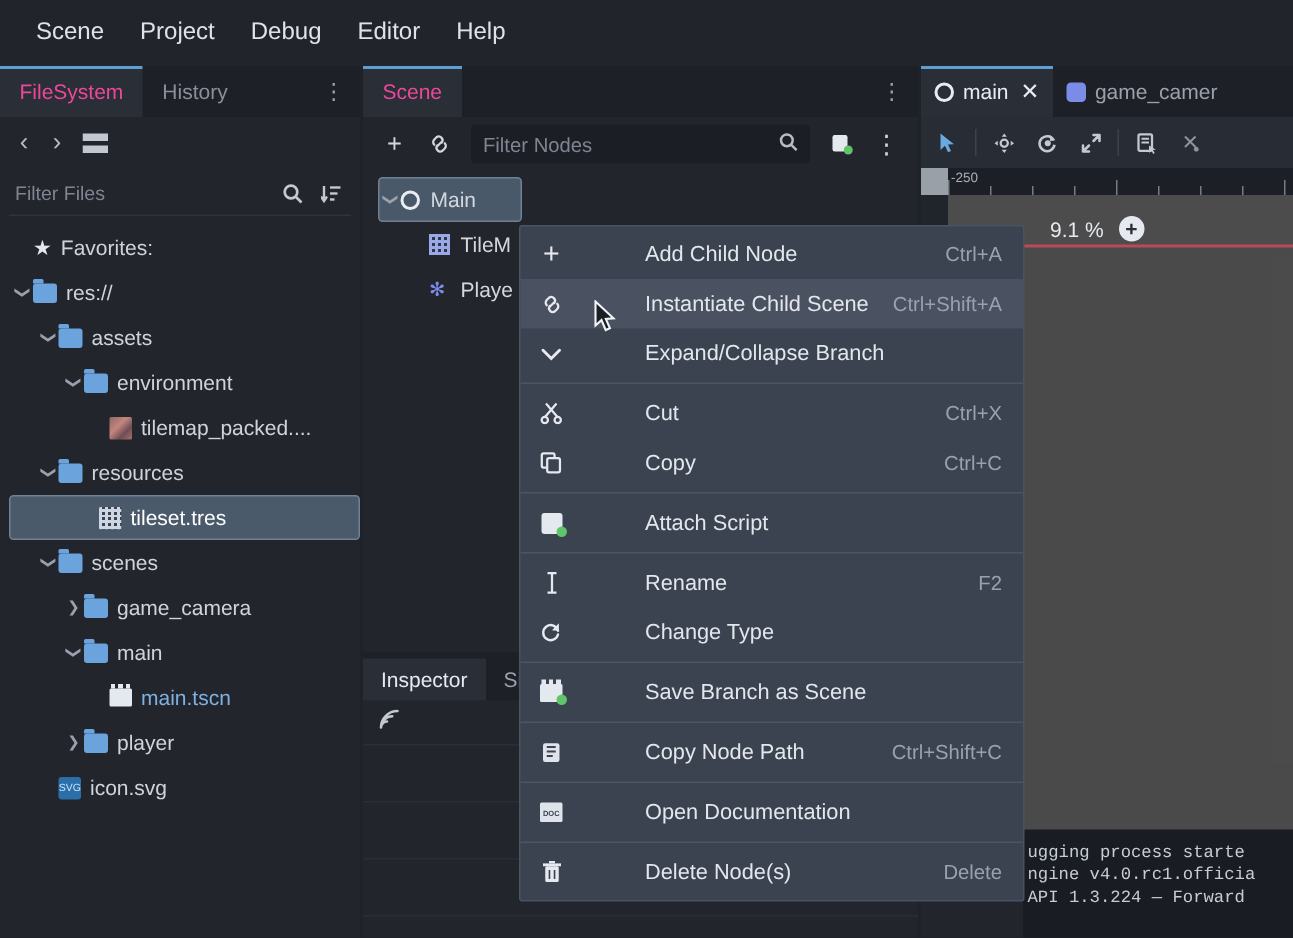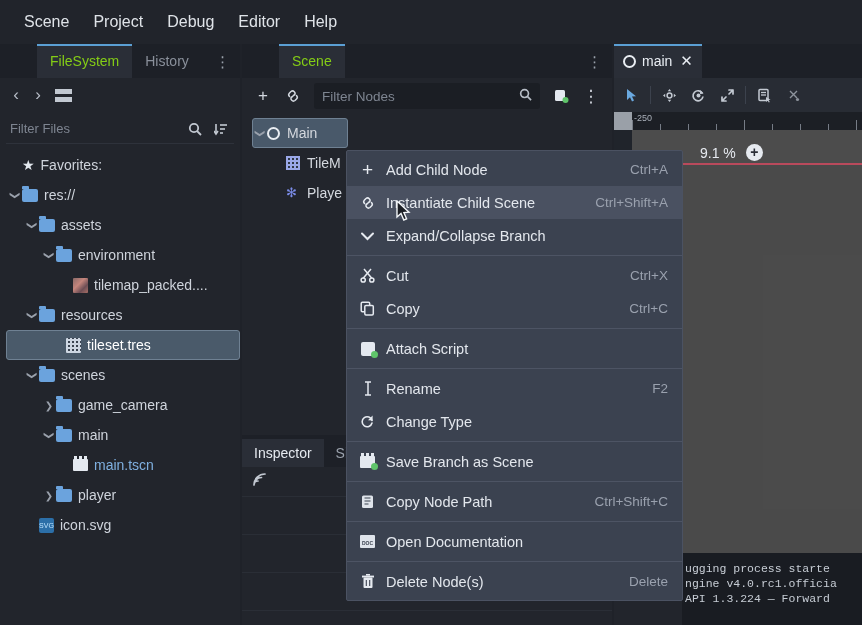--- a/index.html
+++ b/index.html
@@ -25,21 +25,21 @@
   
   .fs-dock {
     position: absolute; top: 44px; left: 0; width: 240px; height: 581px;
     background: #22252c;
   }
   .tabrow { display: flex; align-items: flex-end; height: 34px; background: #1d2027; position: relative; }
   .tab {
     font-size: 14px; padding: 7px 13px 8px 13px; color: #8a909b; white-space: nowrap;
     position: relative; height: 34px; display: flex; align-items: center;
   }
-  .tab.active { background: #2a2e37; color: #84cc16; margin-left: 37px; }
+  .tab.active { background: #2a2e37; color: #ec4899; }
   .tab.active::before {
     content: ""; position: absolute; left: 0; right: 0; top: 0; height: 2px; background: #5b9fd4;
   }
   .dots {
     margin-left: auto; padding: 0 10px; color: #9aa1ac; font-size: 15px; letter-spacing: 0;
     line-height: 1; display: flex; align-items: center; height: 34px;
   }
   .dots span { display: block; }
 
   .fs-nav { display: flex; align-items: center; height: 34px; padding: 0 6px; gap: 2px; }
@@ -202,21 +202,21 @@
   }
   .ctxitem {
     display: flex; align-items: center; height: 33px; padding: 0 14px 0 12px; gap: 10px;
     color: #e3e7ed; white-space: nowrap;
   }
   .ctxitem.hl { background: #4a5161; }
   .ctxitem .ci {
     width: 17px; text-align: center; flex: none; color: #e6eaf0; font-size: 15px;
     display: flex; align-items: center; justify-content: center;
   }
-  .ctxitem .lab { flex: 1; }
+  .ctxitem .lab { flex: 1; margin-left: 44px; }
   .ctxitem .sc { color: #9aa1ae; font-size: 13.5px; }
   .ctxsep { height: 1px; background: #4d5464; margin: 3px 0; }
 
   .filmicon {
     width: 15px; height: 12px; background: #e4e9f0; border-radius: 1px; position: relative;
   }
   .filmicon::before {
     content:""; position:absolute; top:-3px; left:1px; right:1px; height:3px;
     background: repeating-linear-gradient(90deg,#e4e9f0 0 3px, transparent 3px 5px);
   }
@@ -433,20 +433,24 @@
       <div class="insp-blank"></div>
     </div>
   </div>
 
   <div class="vp">
     <div class="vp-tabs">
       <div class="vtab active">
         <span class="circ" style="margin-right:0"></span>
         <span>main</span>
         <span class="x">✕</span>
+      </div>
+      <div class="vtab">
+        <span class="puzzle"></span>
+        <span>game_camer</span>
       </div>
     </div>
 
     <div class="vp-tools">
       <div class="vtool active">
         <svg width="14" height="15" viewBox="0 0 14 15">
             <path d="M2 1 L2 12 L5 9.2 L7 13.5 L9 12.6 L7 8.4 L11 8.2 Z" fill="#6aa9e0"></path>
           </svg>
       </div>
       <div class="vsep"></div>

